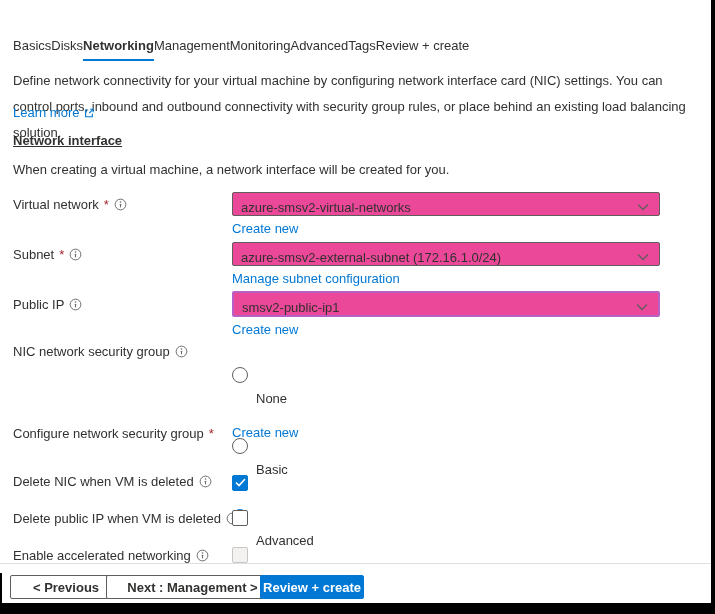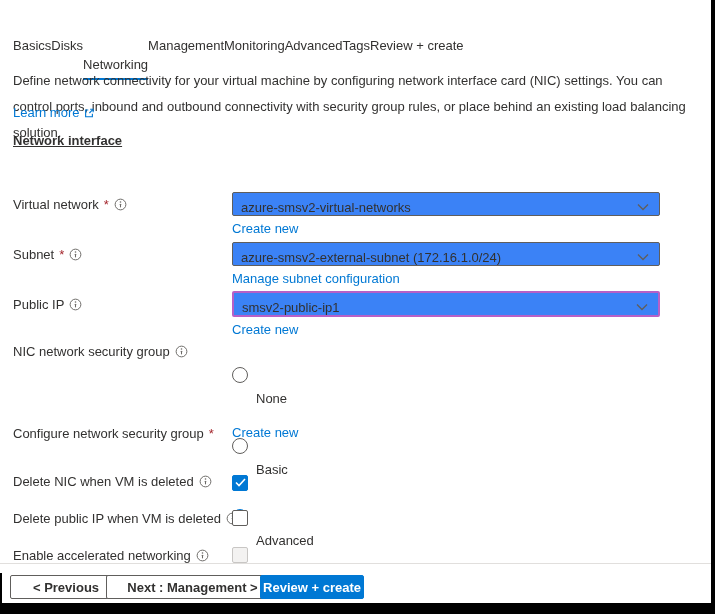--- a/index.html
+++ b/index.html
@@ -13,36 +13,36 @@
   .canvas{position:relative;width:715px;height:614px;background:#fff;overflow:hidden;}
 
   
   .frame-right{position:absolute;top:0;right:0;width:4px;height:614px;background:var(--frame);}
   .frame-bottom{position:absolute;left:0;bottom:0;width:715px;height:11px;background:var(--frame);}
   .frame-left{position:absolute;left:0;top:573px;width:2px;height:41px;background:var(--frame);}
 
   
   .tabs{position:absolute;top:38px;left:13px;display:flex;font-size:13px;}
   .tab{padding-bottom:6px;cursor:pointer;color:var(--text);}
-  .tab.active{font-weight:400;border-bottom:2px solid var(--accent);margin-top:19px;}
+  .tab.active{font-weight:700;border-bottom:2px solid var(--accent);}
 
   
   .intro{position:absolute;top:68px;left:13px;width:680px;font-size:13px;line-height:26px;color:var(--text);}
   .learn-more{position:absolute;top:105px;left:13px;font-size:13px;color:var(--accent);display:flex;align-items:center;gap:4px;cursor:pointer;}
 
   .section-heading{position:absolute;top:133px;left:13px;font-size:13px;font-weight:700;text-decoration:underline;}
   .section-sub{position:absolute;top:162px;left:13px;font-size:13px;}
 
   
   .row{position:absolute;left:13px;width:698px;}
   .field-label{position:absolute;left:0;top:0;font-size:13px;color:var(--text);display:flex;align-items:center;gap:5px;white-space:nowrap;justify-content:center;}
   .required{color:var(--required);font-weight:400;}
   .control{position:absolute;left:219px;top:0;width:428px;}
 
-  .combobox{height:24px;border:1px solid var(--border);border-radius:2px;background:#3b82f6;
+  .combobox{height:24px;border:1px solid var(--border);border-radius:2px;background:#ec4899;
             display:flex;align-items:center;justify-content:space-between;padding:6px 10px 0 8px;cursor:pointer;}
   .combobox .value{font-size:13px;color:var(--text);white-space:nowrap;overflow:hidden;}
   .combobox.highlight{border:2px solid var(--highlight-border);height:26px;margin-top:-1px;}
   .action-link{display:inline-block;margin-top:5px;font-size:13px;color:var(--accent);cursor:pointer;}
 
   .radio-option{display:flex;align-items:center;gap:8px;margin-bottom:8px;cursor:pointer;}
   .radio-circle{width:16px;height:16px;border:1px solid var(--border);border-radius:50%;background:#fff;position:relative;flex:0 0 16px;}
   .radio-circle.checked{border-color:var(--accent);}
   .radio-circle.checked::after{content:"";position:absolute;left:3px;top:3px;width:8px;height:8px;border-radius:50%;background:var(--accent);}
   .radio-label{font-size:13px;margin-top:48px;}
@@ -85,20 +85,21 @@
   <span class="learn-more">
     <span>Learn more</span>
     <svg class="info-svg" width="12" height="12" viewBox="0 0 16 16">
       <path d="M7 4 H3.5 V13 H12.5 V9" fill="none" stroke="#0078d4" stroke-width="1.5"></path>
       <path d="M9.5 3 H13.5 V7" fill="none" stroke="#0078d4" stroke-width="1.5"></path>
       <path d="M13 3.5 L8.5 8" fill="none" stroke="#0078d4" stroke-width="1.5"></path>
     </svg>
   </span>
 
   <div class="section-heading">Network interface</div>
+  <div class="section-sub">When creating a virtual machine, a network interface will be created for you.</div>
 
   <div class="row" style="top:192px">
     <div class="field-label" style="top:5px">
       <span>Virtual network</span>
       <span class="required">*</span>
       <svg class="info-svg" width="13" height="13" viewBox="0 0 16 16">
         <circle cx="8" cy="8" r="6.6" fill="none" stroke="#6b6966" stroke-width="1.2"></circle>
         <circle cx="8" cy="4.9" r="1" fill="#6b6966"></circle>
         <rect x="7.35" y="7" width="1.3" height="4.8" rx="0.6" fill="#6b6966"></rect>
       </svg>

